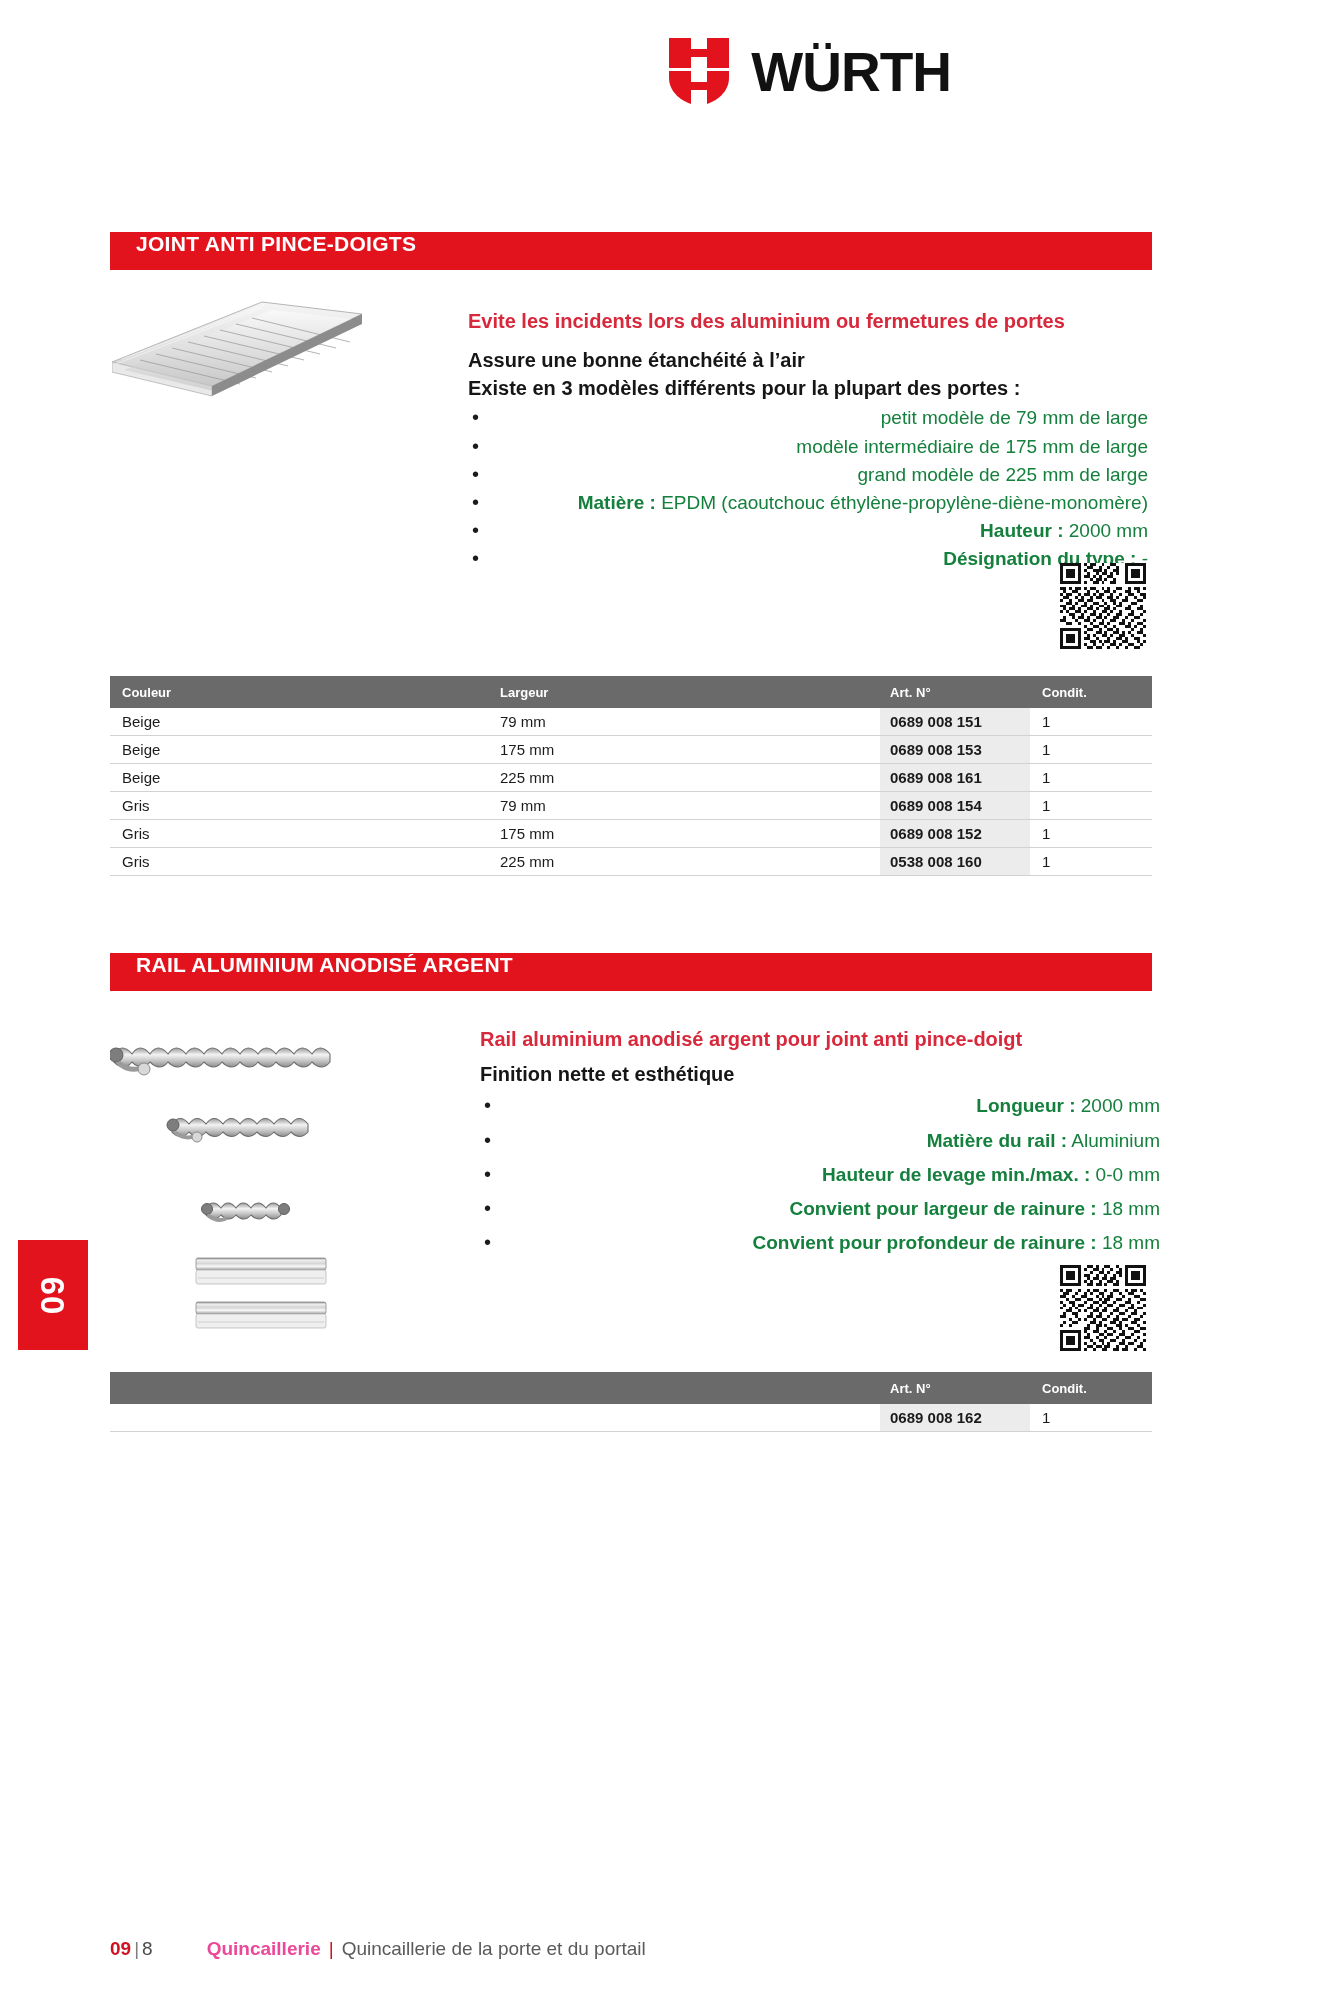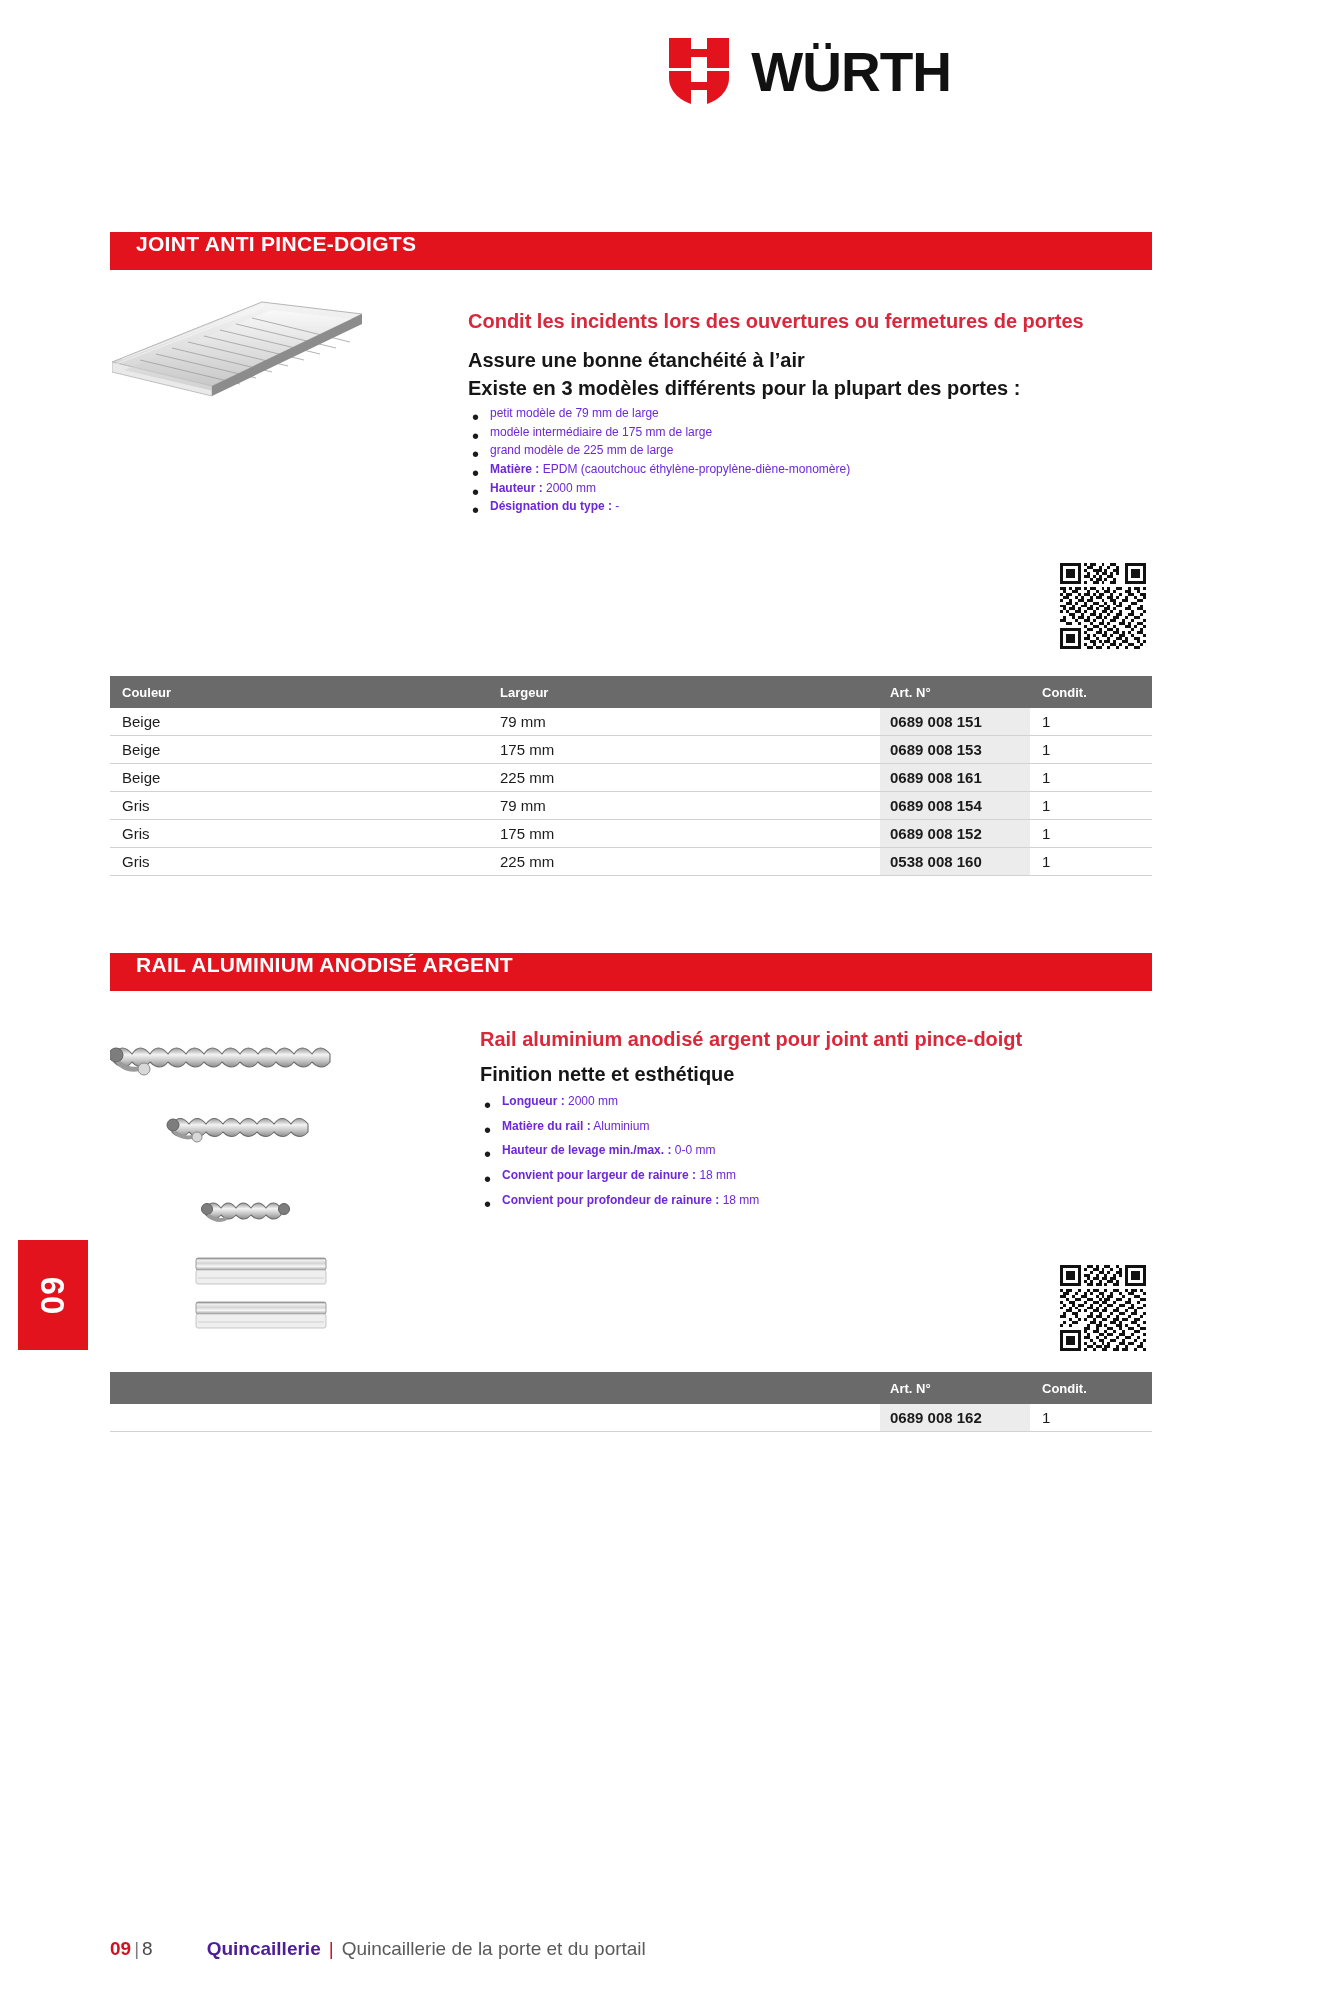--- a/index.html
+++ b/index.html
@@ -42,22 +42,22 @@
 
   .lead{
     color:#d8283b;font-weight:bold;font-size:20px;line-height:1.32;
     margin-bottom:12px;max-width:640px;
   }
   .sub{
     color:#161616;font-weight:bold;font-size:20px;line-height:1.4;
   }
   ul.specs{list-style:none;margin-top:3px;}
   ul.specs li{
-    position:relative;padding-left:22px;font-size:12px;line-height:1.38;
-    color:#6d28d9;margin-bottom:2px;
+    position:relative;padding-left:22px;font-size:19px;line-height:1.38;
+    color:#15803d;margin-bottom:2px;text-align:right;
   }
   ul.specs li::before{
     content:"\2022";position:absolute;left:4px;top:-1px;
     font-size:20px;color:#1b1b1b;
   }
   ul.specs li b{font-weight:bold;}
 
   
   .tbl{position:absolute;left:110px;width:1042px;}
   .tbl .thead{
@@ -94,21 +94,21 @@
   }
 
   
   .footer{
     position:absolute;left:110px;top:1938px;width:1042px;
     display:flex;align-items:baseline;font-size:19px;
   }
   .footer .pg{color:#d0111f;font-weight:bold;}
   .footer .pg-sep{color:#7d7d7d;margin:0 3px;}
   .footer .pg-sub{color:#4a4a4a;}
-  .footer .sect{margin-left:54px;font-weight:bold;color:#4c1d95;}
+  .footer .sect{margin-left:54px;font-weight:bold;color:#ec4899;}
   .footer .bar{color:#d0111f;margin:0 8px;}
   .footer .desc{color:#5a5a5a;}
 
   
   .photo svg{display:block;}
 </style>
 </head>
 <body>
 
 <div class="page">
@@ -157,21 +157,21 @@
       </g>
       <polygon points="100,86 250,14 250,24 100,96" fill="#8c8c8c"></polygon>
       <g stroke="#ffffff" stroke-width="1" opacity=".5">
         <line x1="10" y1="59" x2="152" y2="5"></line>
         <line x1="4" y1="64" x2="150" y2="8"></line>
       </g>
     </svg>
   </div>
 
   <div class="copy" style="left:468px;top:308px;width:680px;">
-    <div class="lead">Condit les incidents lors des ouvertures ou fermetures de portes</div>
+    <div class="lead">Evite les incidents lors des aluminium ou fermetures de portes</div>
     <div class="sub">Assure une bonne étanchéité à l’air</div>
     <div class="sub">Existe en 3 modèles différents pour la plupart des portes :</div>
     <ul class="specs">
       <li><span>petit modèle de 79 mm de large</span></li>
       <li><span>modèle intermédiaire de 175 mm de large</span></li>
       <li><span>grand modèle de 225 mm de large</span></li>
       <li><b>Matière :</b> <span>EPDM (caoutchouc éthylène-propylène-diène-monomère)</span></li>
       <li><b>Hauteur :</b> <span>2000 mm</span></li>
       <li><b>Désignation du type :</b> <span>-</span></li>
     </ul>

